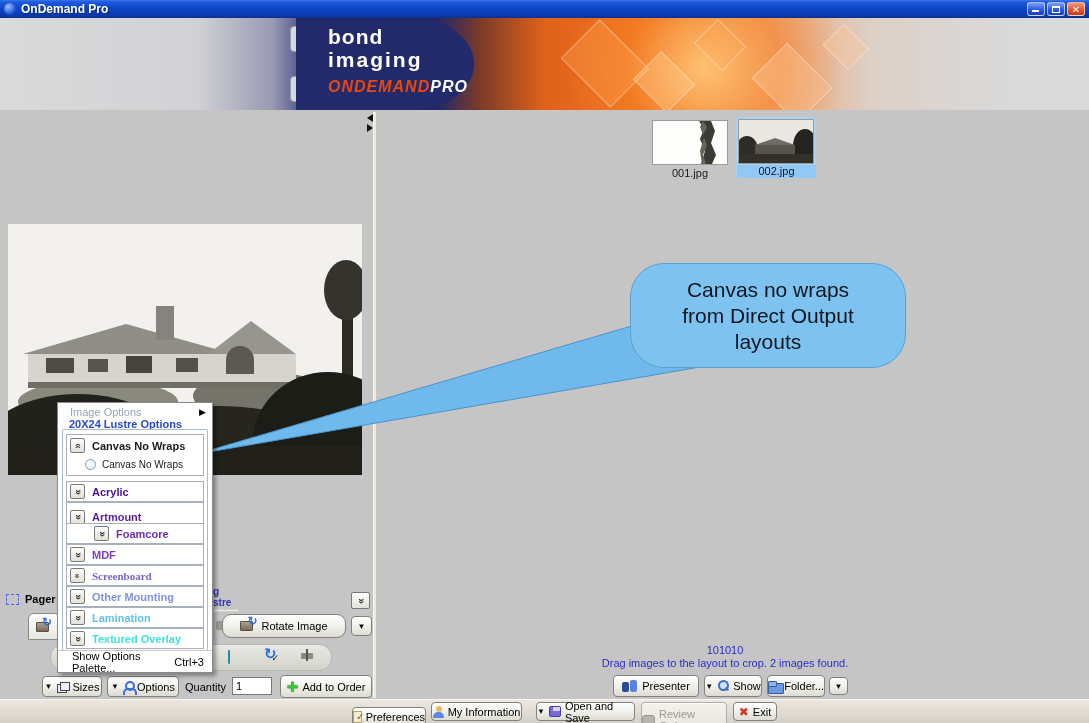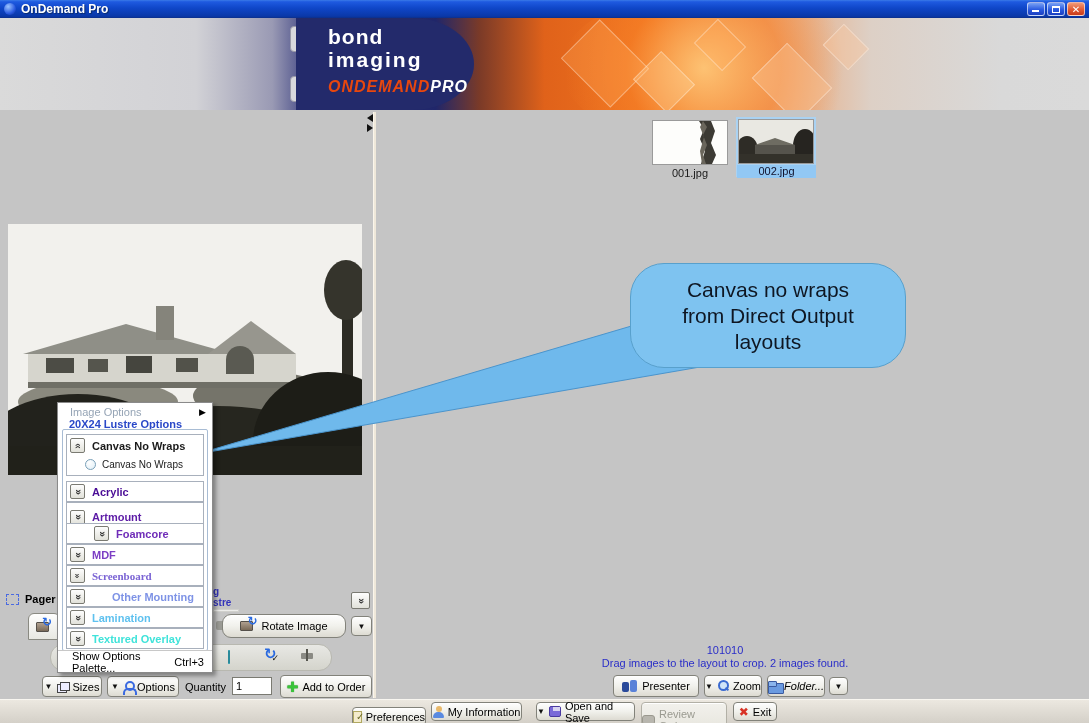--- a/index.html
+++ b/index.html
@@ -324,21 +324,21 @@
             <span class="chev down">»</span>
           </span>
         <span class="sect-label" style="color: rgb(124, 62, 196);">MDF</span>
       </div>
       <div class="sect" style="top:135px;height:21px;font-family:Liberation Serif, serif;">
         <span class="chev-btn">
             <span class="chev down">»</span>
           </span>
         <span class="sect-label" style="color: rgb(122, 99, 212);">Screenboard</span>
       </div>
-      <div class="sect" style="top:156px;height:21px;gap:20px;">
+      <div class="sect" style="top:156px;height:21px;">
         <span class="chev-btn">
             <span class="chev down">»</span>
           </span>
         <span class="sect-label" style="color: rgb(126, 147, 230);">Other Mounting</span>
       </div>
       <div class="sect" style="top:177px;height:21px;">
         <span class="chev-btn">
             <span class="chev down">»</span>
           </span>
         <span class="sect-label" style="color: rgb(94, 193, 239);">Lamination</span>
@@ -376,23 +376,23 @@
   <div class="abs blue-text" style="left:525px;top:644px;width:400px;text-align:center;">101010</div>
   <div class="abs blue-text" style="left:525px;top:657px;width:400px;text-align:center;">Drag images to the layout to crop. 2 images found.</div>
 
   <div class="abs btn" style="left:613px;top:675px;width:86px;height:22px;">
     <span class="i-people"></span>
     <span>Presenter</span>
   </div>
   <div class="abs btn" style="left:704px;top:675px;width:58px;height:22px;">
     <span class="caret">▼</span>
     <span class="i-mag"></span>
-    <span>Zoom</span>
-  </div>
-  <div class="abs btn" style="left:767px;top:675px;width:58px;height:22px;font-style:italic;">
+    <span>Show</span>
+  </div>
+  <div class="abs btn" style="left:767px;top:675px;width:58px;height:22px;">
     <span class="i-folder"></span>
     <span>Folder...</span>
   </div>
   <div class="abs btn" style="left:829px;top:677px;width:19px;height:18px;">
     <span class="caret">▼</span>
   </div>
 
   <div class="abs bottom-strip"></div>
   <div class="abs btn" style="left:352px;top:707px;width:74px;height:19px;">
     <span class="i-prefs"></span>

